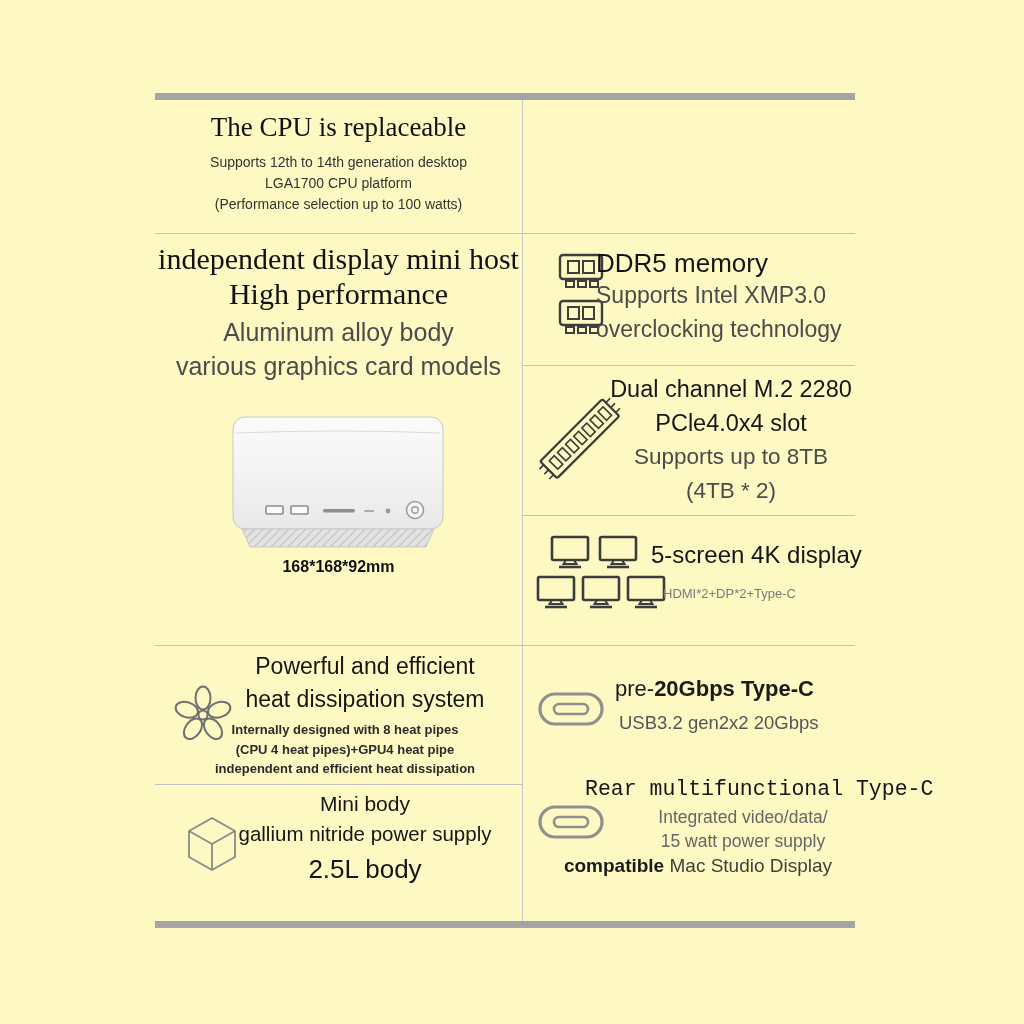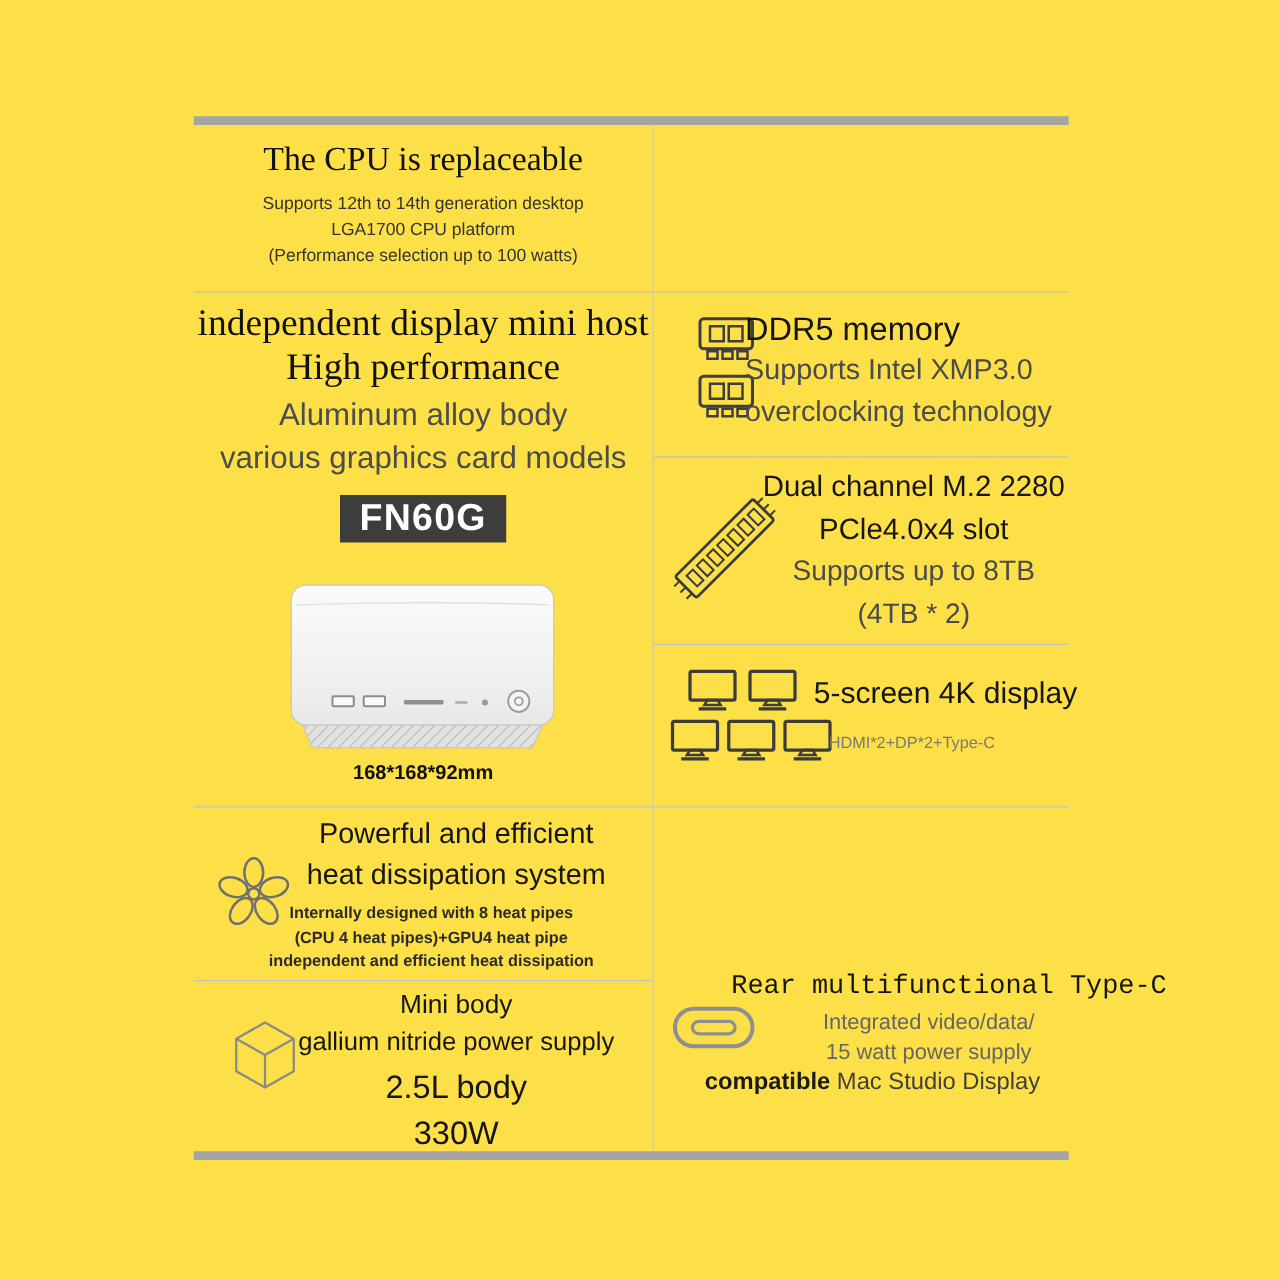--- a/index.html
+++ b/index.html
@@ -1,16 +1,16 @@
 <!DOCTYPE html>
 <html><head>
 <meta charset="utf-8">
 <style>
   html,body{margin:0;padding:0;background:#fff;}
-  #canvas{position:relative;width:1024px;height:1024px;background:#fde047;overflow:hidden;
+  #canvas{position:relative;width:1024px;height:1024px;background:#fef9c3;overflow:hidden;
           font-family:"Liberation Sans", sans-serif;color:#1c1c1c;}
   .abs{position:absolute;}
   .serif{font-family:"Liberation Serif", serif;}
 
   .bar{position:absolute;left:155px;width:700px;height:7px;background:#a4a4a4;}
   .vdiv{position:absolute;left:522px;top:100px;width:1px;height:821px;background:#c9c9c9;}
   .hdiv{position:absolute;height:1px;background:#c2c2c2;}
 
   
   .sec-cpu{left:155px;top:95px;width:367px;height:138px;text-align:center;}
@@ -117,21 +117,20 @@
 
   <div class="abs sec-host">
     <div class="serif host-title">
       <div>independent display mini host</div>
       <div>High performance</div>
     </div>
     <div class="host-sub">
       <div>Aluminum alloy body</div>
       <div>various graphics card models</div>
     </div>
-    <div class="badge">FN60G</div>
     <div class="pc-wrap">
       <svg width="218" height="142" viewBox="0 0 218 142">
         <defs>
           <linearGradient id="gbody" x1="0" y1="0" x2="0" y2="1">
             <stop offset="0" stop-color="#fbfbfb"></stop>
             <stop offset="0.55" stop-color="#f2f2f2"></stop>
             <stop offset="1" stop-color="#e8e8e8"></stop>
           </linearGradient>
           <pattern id="mesh" width="6" height="6" patternUnits="userSpaceOnUse" patternTransform="rotate(45)">
             <rect width="6" height="6" fill="#e2e2e2"></rect>
@@ -190,21 +189,20 @@
       <g fill="none" stroke="#8a8a8a" stroke-width="1.8" stroke-linejoin="round">
         <path d="M29 5 L52 18 L52 44 L29 57 L6 44 L6 18 Z"></path>
         <path d="M6 18 L29 31 L52 18"></path>
         <path d="M29 31 L29 57"></path>
       </g>
     </svg>
     <div class="body-text">
       <div class="body-l1">Mini body</div>
       <div class="body-l2">gallium nitride power supply</div>
       <div class="body-l3">2.5L body</div>
-      <div class="body-l4">330W</div>
     </div>
   </div>
 
 
   <div class="abs sec-mem">
     <svg class="icon-ram1" width="48" height="44" viewBox="0 0 48 44">
       <g fill="none" stroke="#3e3e3e">
         <rect x="3" y="5" width="42" height="24" rx="3" stroke-width="2.4"></rect>
         <rect x="11" y="11" width="11" height="12" stroke-width="2"></rect>
         <rect x="26" y="11" width="11" height="12" stroke-width="2"></rect>
@@ -279,20 +277,28 @@
       <svg width="42" height="36" viewBox="0 0 42 36">
         <rect x="3" y="3" width="36" height="23" rx="1.5" fill="none" stroke="#3c3c3c" stroke-width="2.6"></rect>
         <path d="M17 26 L25 26 L27.5 30 L14.5 30 Z" fill="none" stroke="#3c3c3c" stroke-width="2"></path>
         <line x1="10" y1="33" x2="32" y2="33" stroke="#3c3c3c" stroke-width="2.6"></line>
       </svg>
     </div>
     <div class="disp-title">5-screen 4K  display</div>
     <div class="disp-sub">HDMI*2+DP*2+Type-C</div>
   </div>
 
+  <div class="abs sec-typec1">
+    <svg class="icon-tc" width="68" height="38" viewBox="0 0 68 38">
+      <rect x="3" y="4" width="62" height="30" rx="15" fill="none" stroke="#8f8f8f" stroke-width="3.2"></rect>
+      <rect x="17" y="14" width="34" height="10" rx="5" fill="none" stroke="#8f8f8f" stroke-width="2.6"></rect>
+    </svg>
+    <div class="tc1-title"><span>pre-</span><b>20Gbps Type-C</b></div>
+    <div class="tc1-sub">USB3.2 gen2x2 20Gbps</div>
+  </div>
 
   <div class="abs sec-typec2">
     <div class="tc2-title">Rear multifunctional Type-C</div>
     <svg class="icon-tc2" width="68" height="38" viewBox="0 0 68 38">
       <rect x="3" y="4" width="62" height="30" rx="15" fill="none" stroke="#8f8f8f" stroke-width="3.2"></rect>
       <rect x="17" y="14" width="34" height="10" rx="5" fill="none" stroke="#8f8f8f" stroke-width="2.6"></rect>
     </svg>
     <div class="tc2-lines">
       <div>Integrated video/data/</div>
       <div>15 watt power supply</div>

